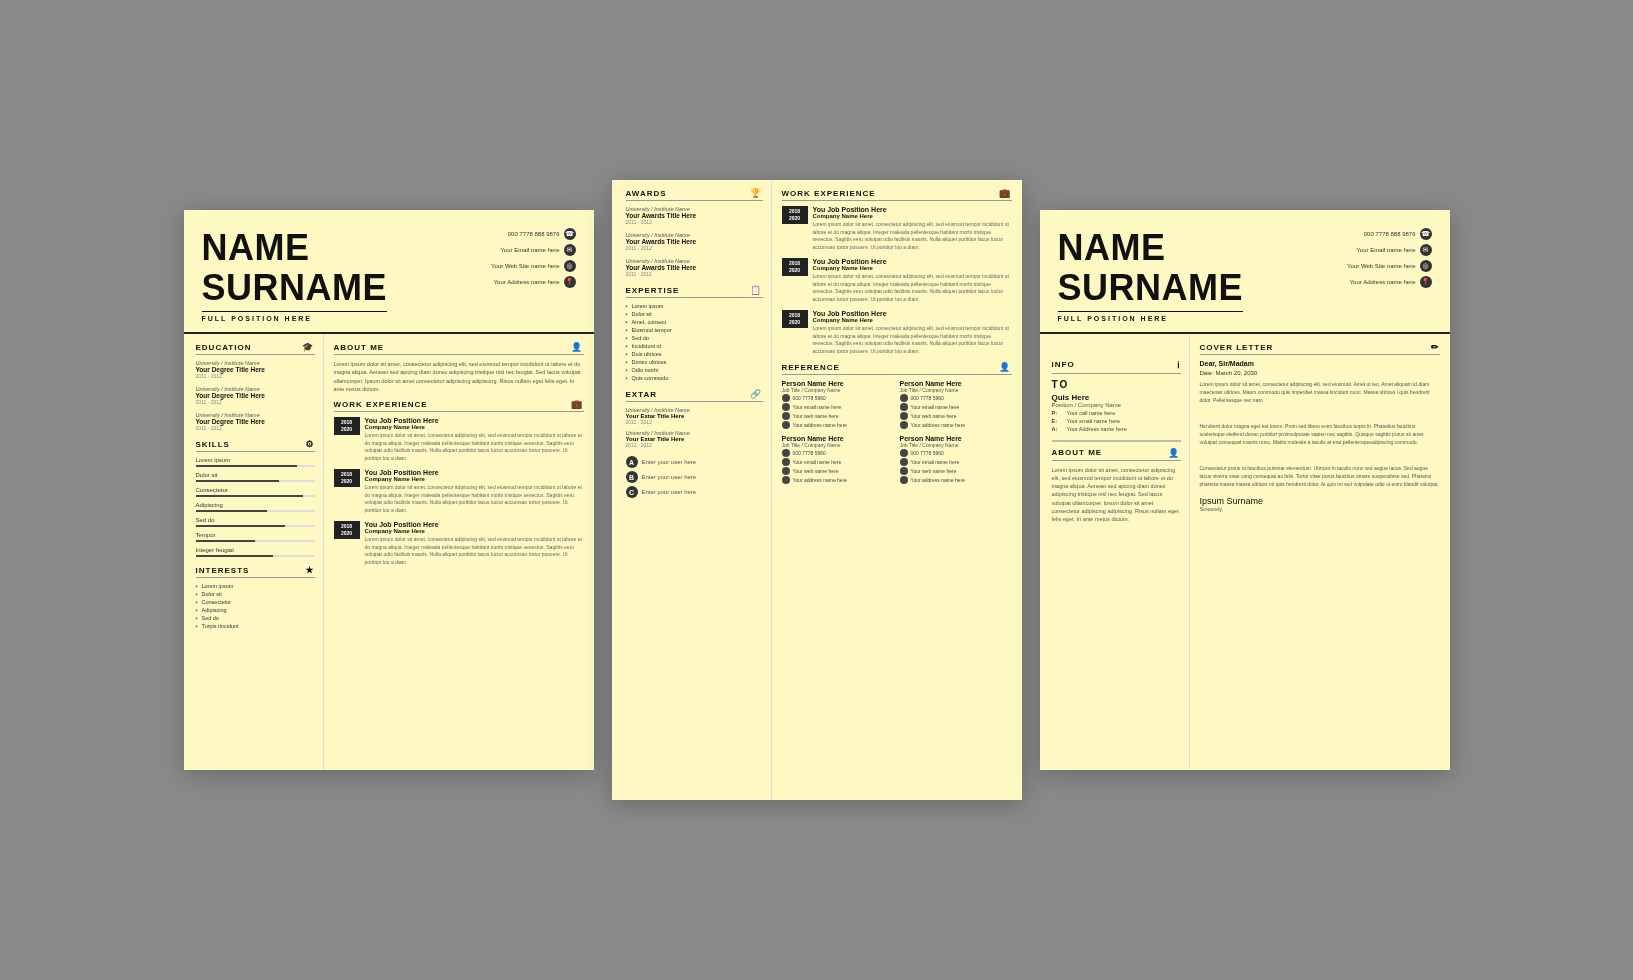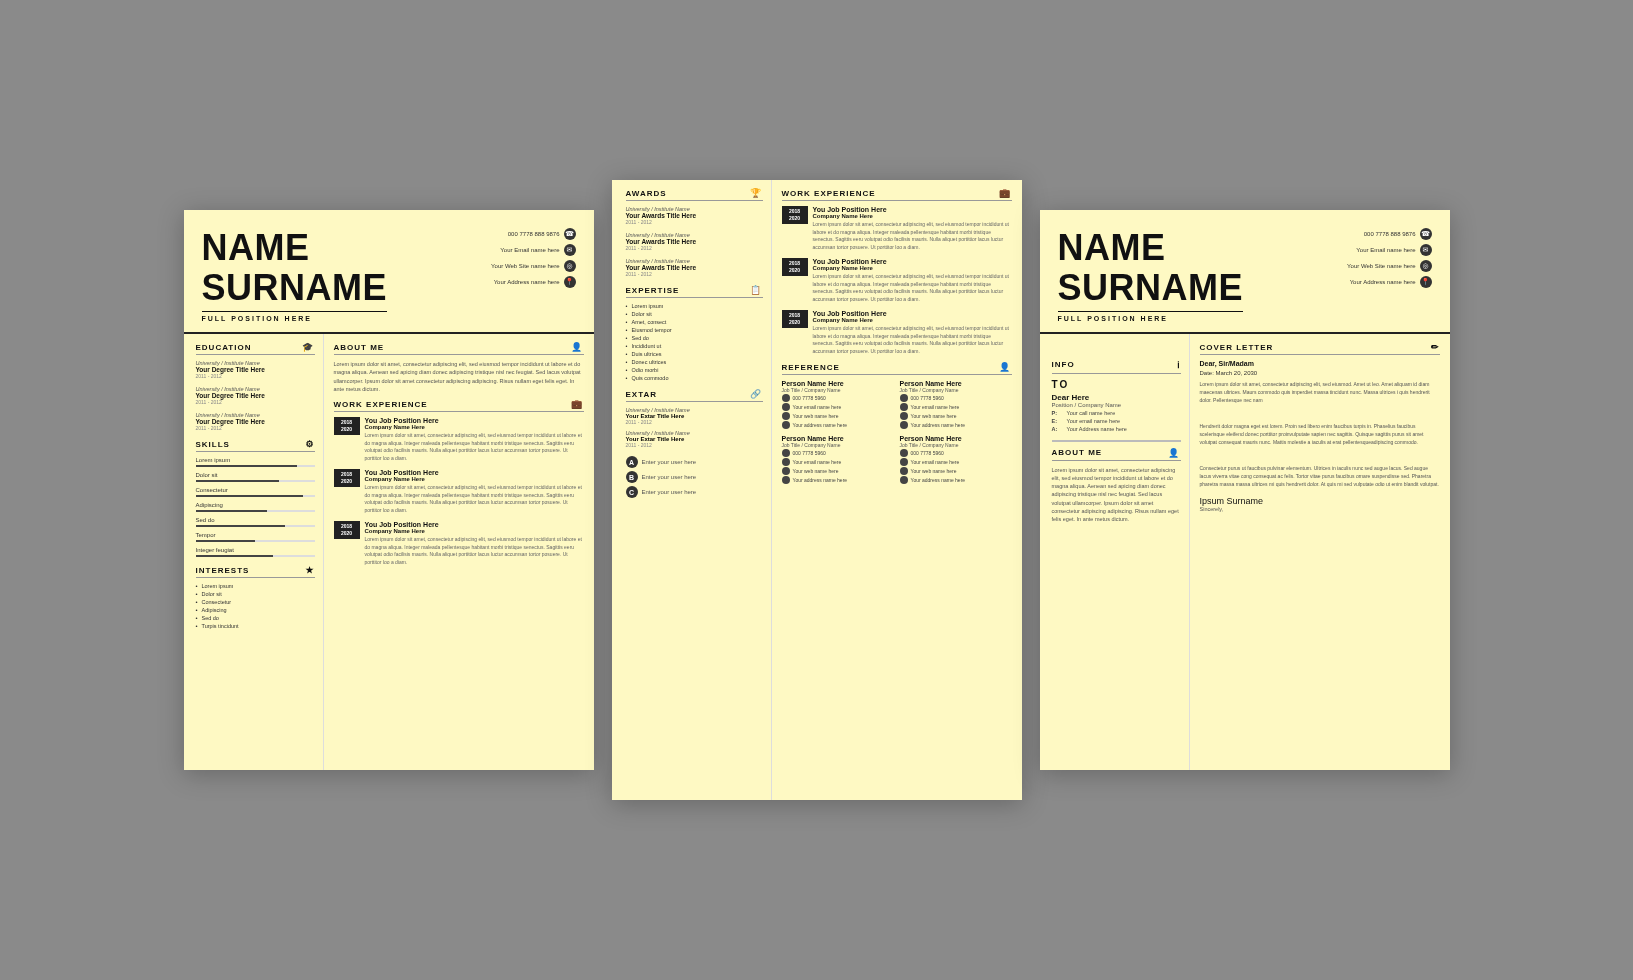--- a/index.html
+++ b/index.html
@@ -806,21 +806,21 @@
     </div>
     <div class="c3-body">
       <div class="c3-left-col">
 
         <div class="info-section">
           <div class="section-title">
             <span>INFO</span>
             <span class="section-icon">ℹ</span>
           </div>
           <div class="info-to">TO</div>
-          <div class="info-name">Dear Here</div>
+          <div class="info-name">Quis Here</div>
           <div class="info-position">Position / Company Name</div>
           <div class="info-detail">
             <span class="info-label">P:</span>
             <span>Your call name here</span>
           </div>
           <div class="info-detail">
             <span class="info-label">E:</span>
             <span>Your email name here</span>
           </div>
           <div class="info-detail">

